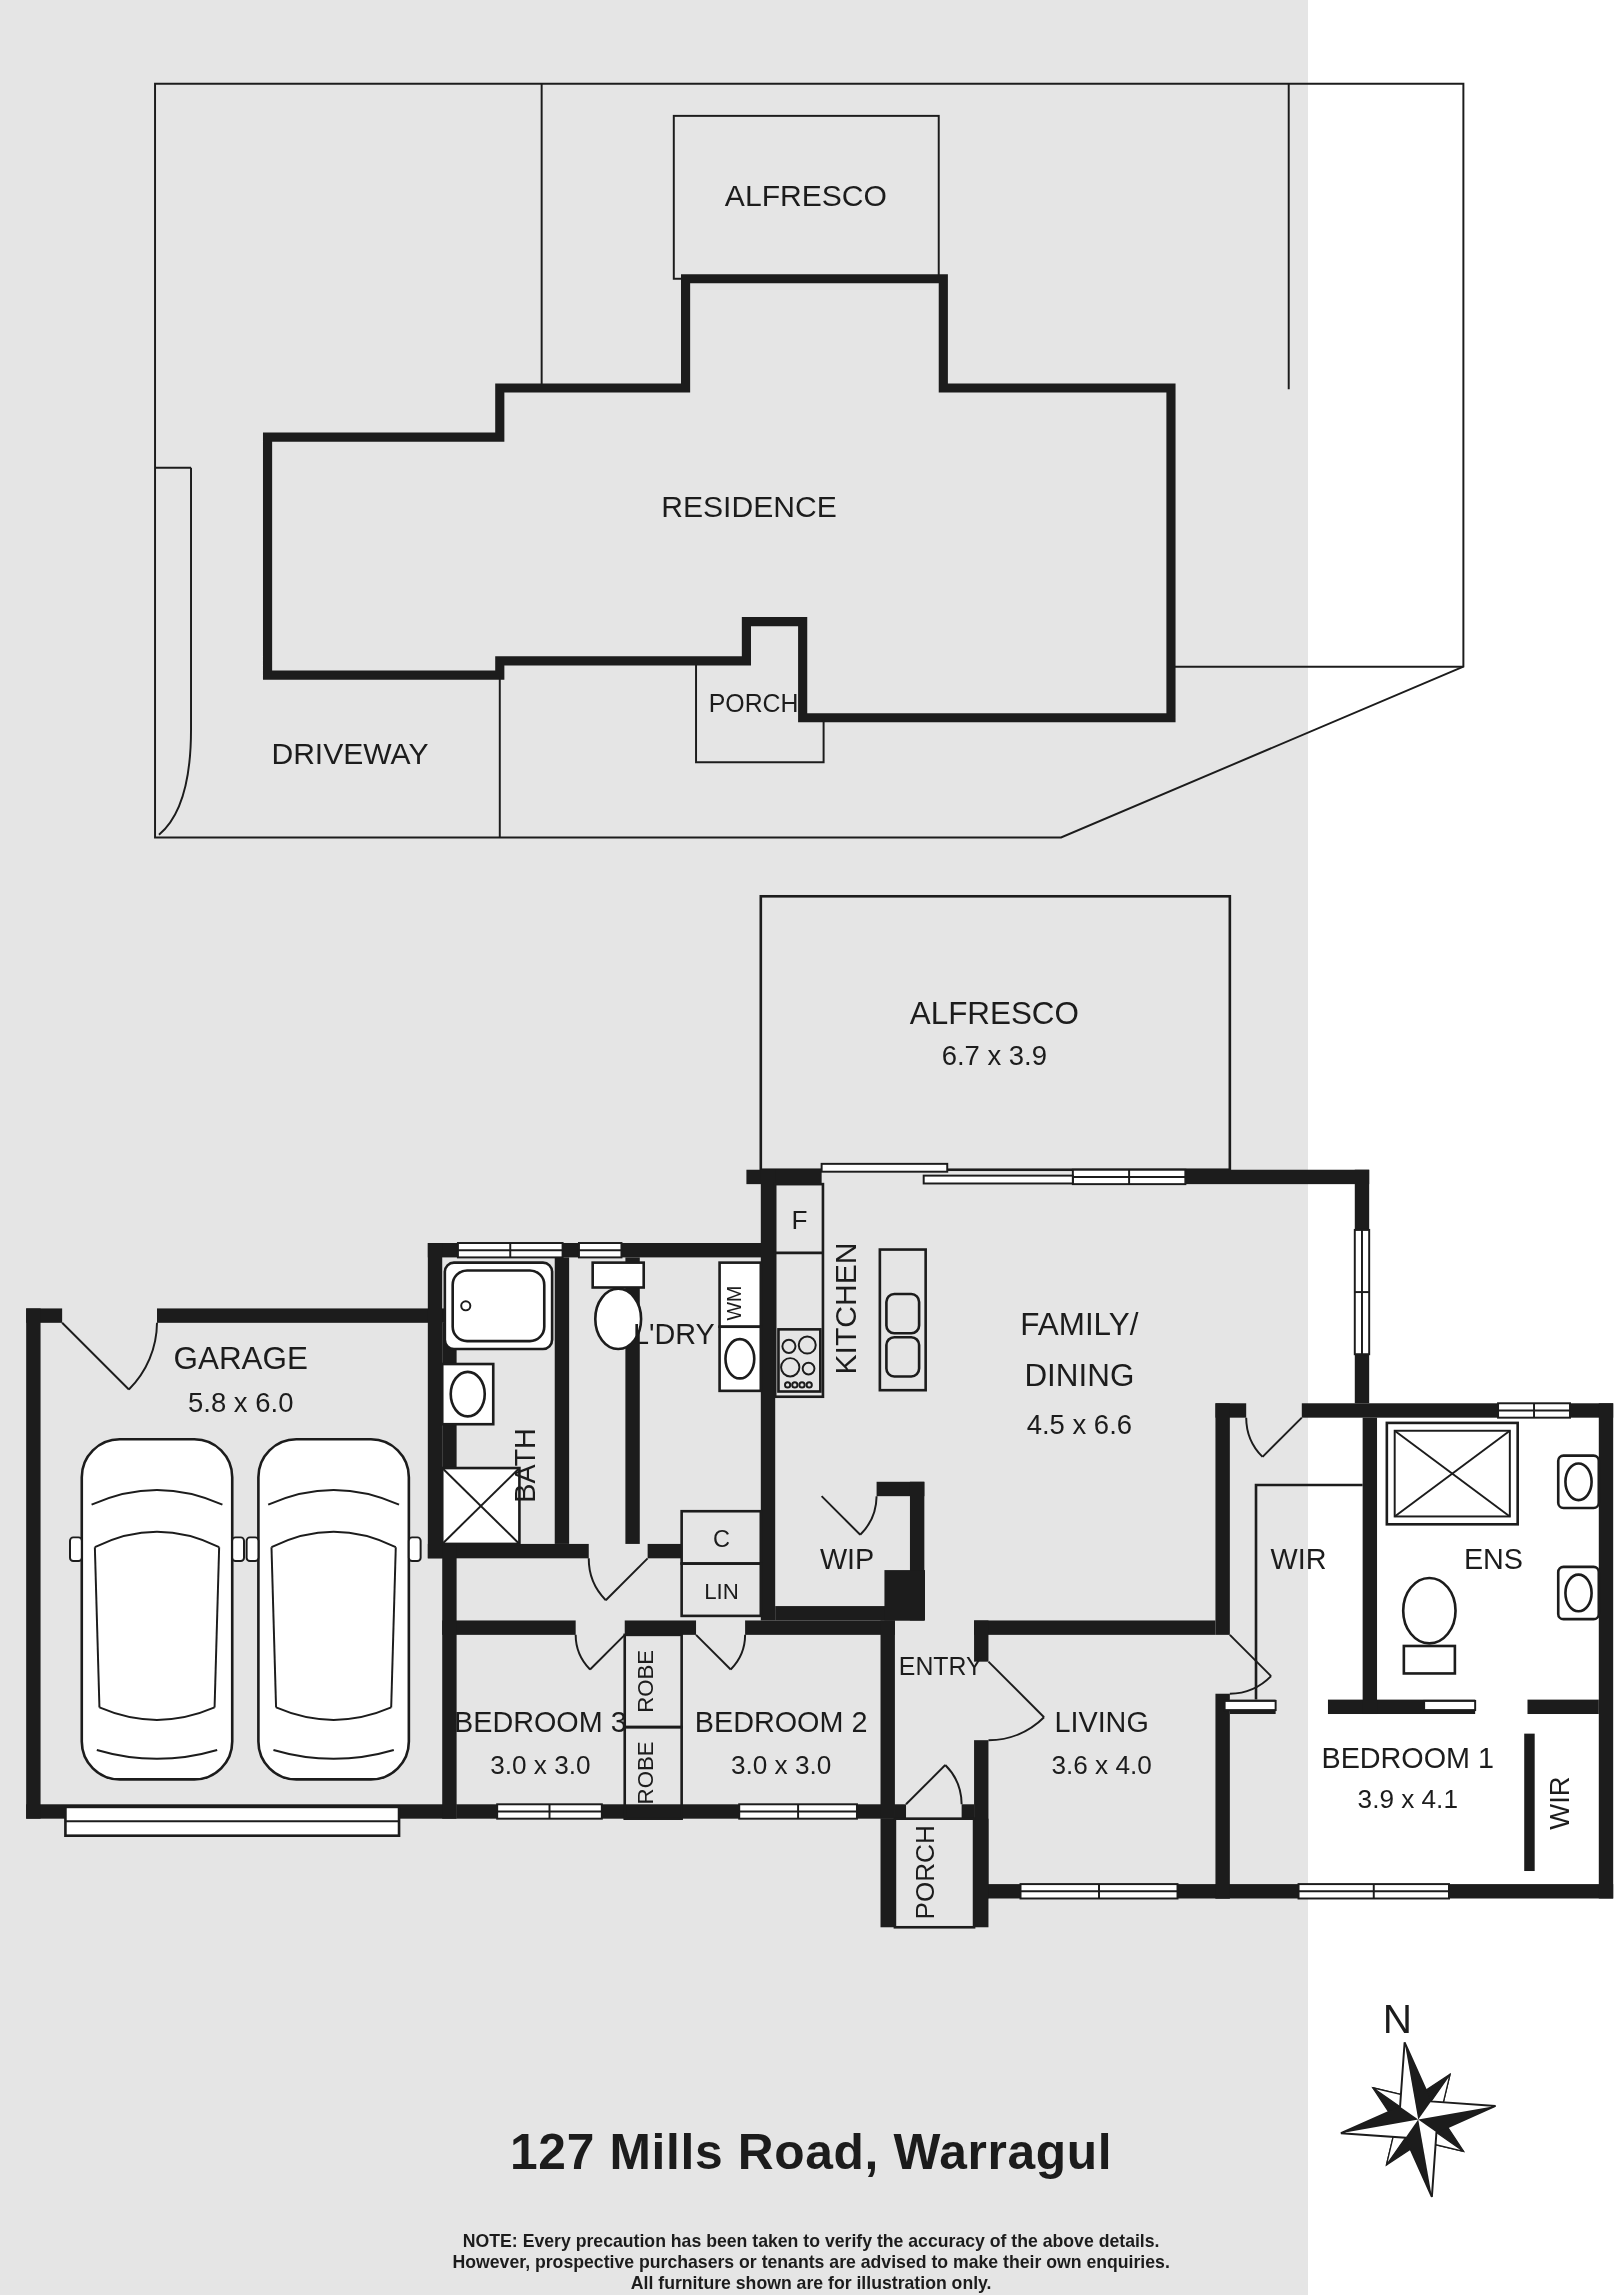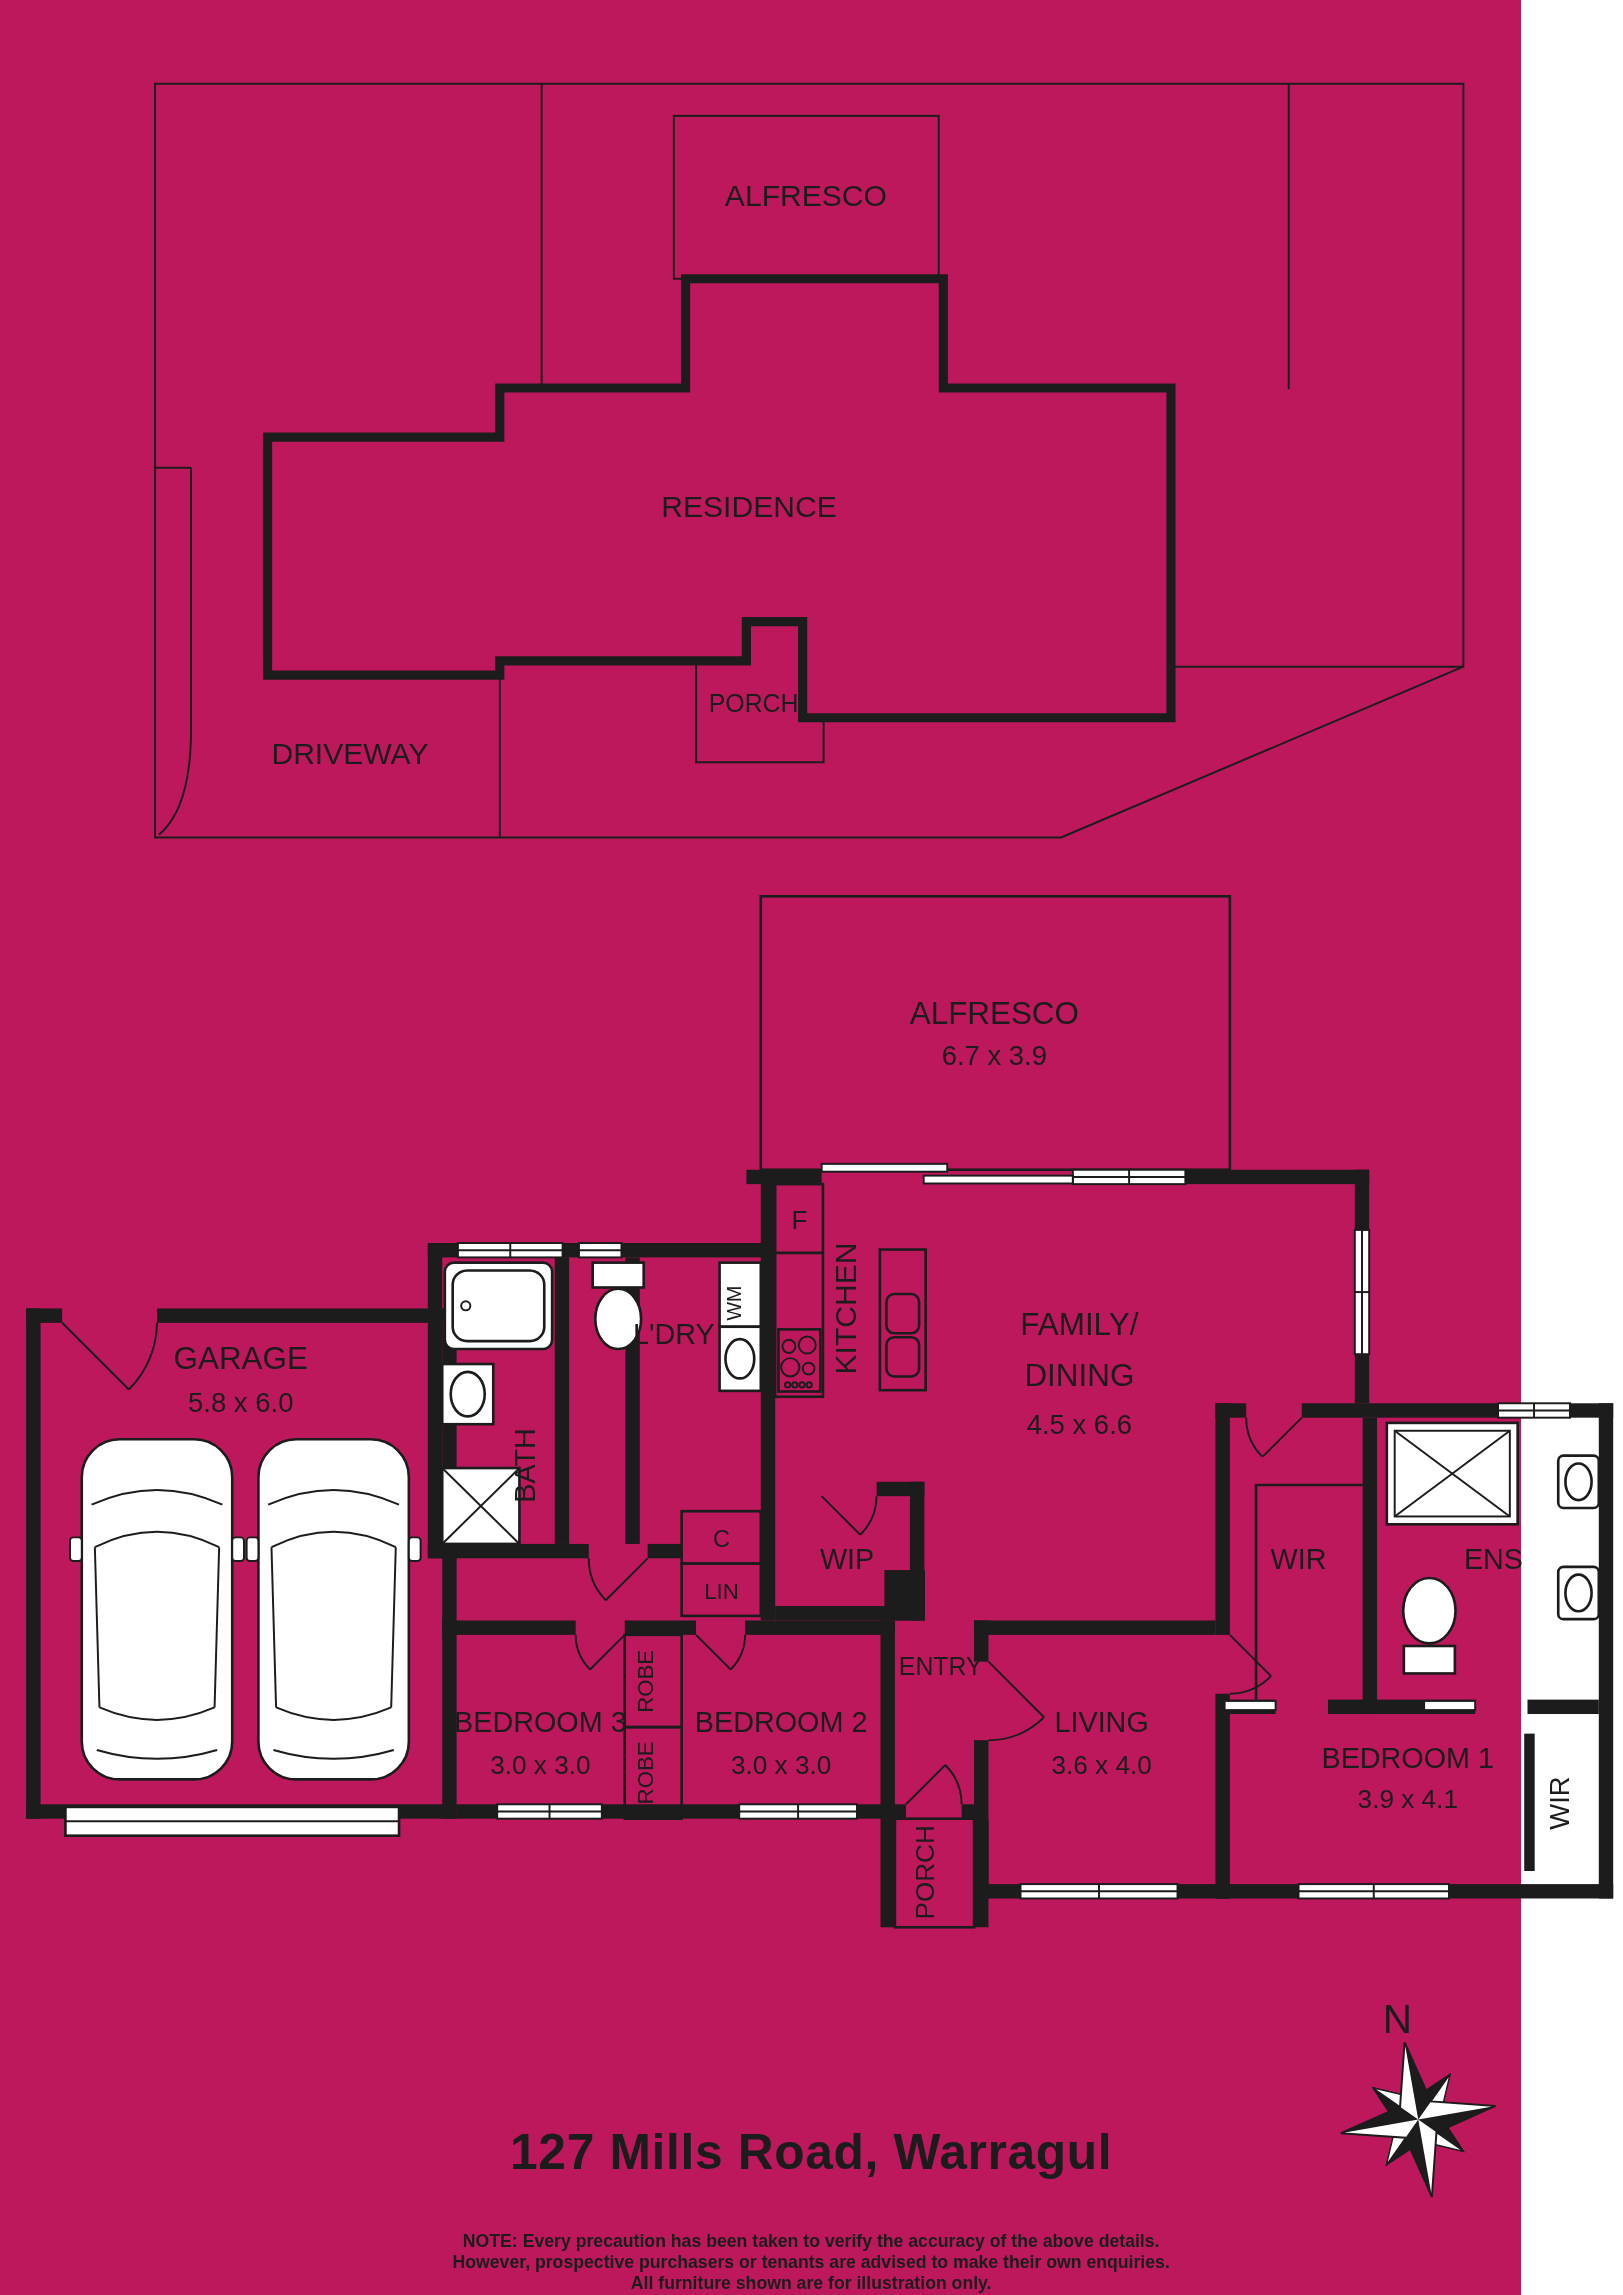--- a/index.html
+++ b/index.html
@@ -1,16 +1,16 @@
 <!DOCTYPE html>
 <html style="font-size:10.5px"><head>
 <meta charset="utf-8">
 <style>
   html,body{margin:0;padding:0;background:#ffffff;}
-  .page{width:1521px;height:2295px;position:relative;background:#be185d;}
+  .page{width:1308px;height:2295px;position:relative;background:#e5e5e5;}
   svg{display:block;}
   text{font-family:"Liberation Sans",sans-serif;fill:#1c1c1c;}
   .lbl{text-anchor:middle;}
   .wall{fill:#1c1c1c;stroke:none;}
   .thin{fill:none;stroke:#1c1c1c;stroke-width:4;}
   .thin3{fill:none;stroke:#1c1c1c;stroke-width:3;}
   .fix{fill:#ffffff;stroke:#1c1c1c;stroke-width:4;}
   .arc{fill:none;stroke:#1c1c1c;stroke-width:3;}
   .winr{fill:#ffffff;stroke:#1c1c1c;stroke-width:3;}
   .addr{font-weight:600;letter-spacing:1px;}

